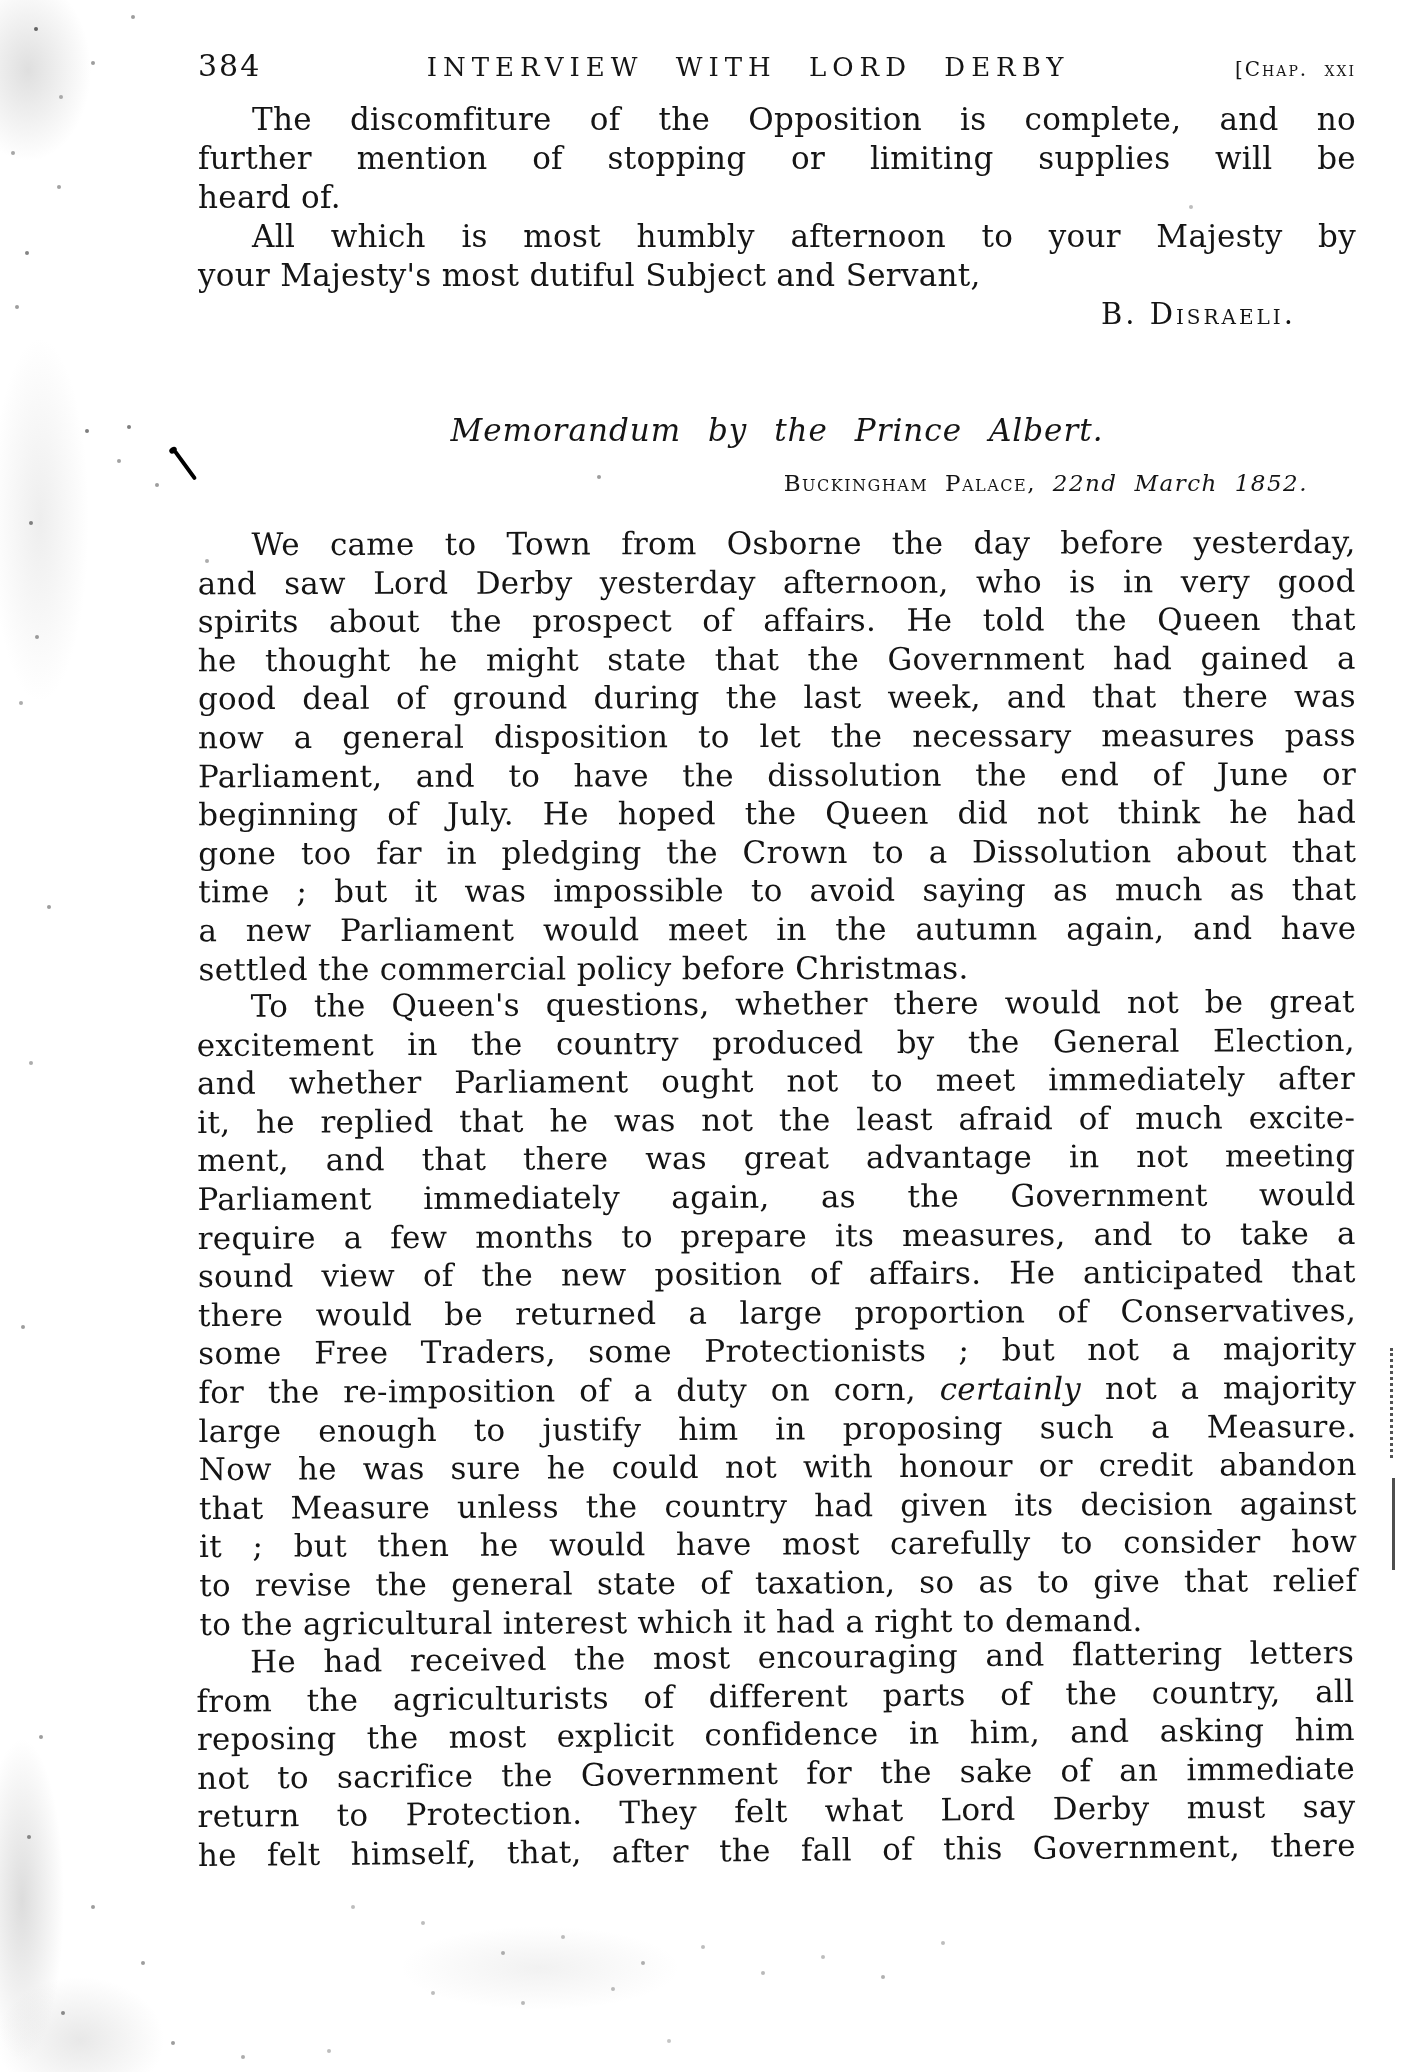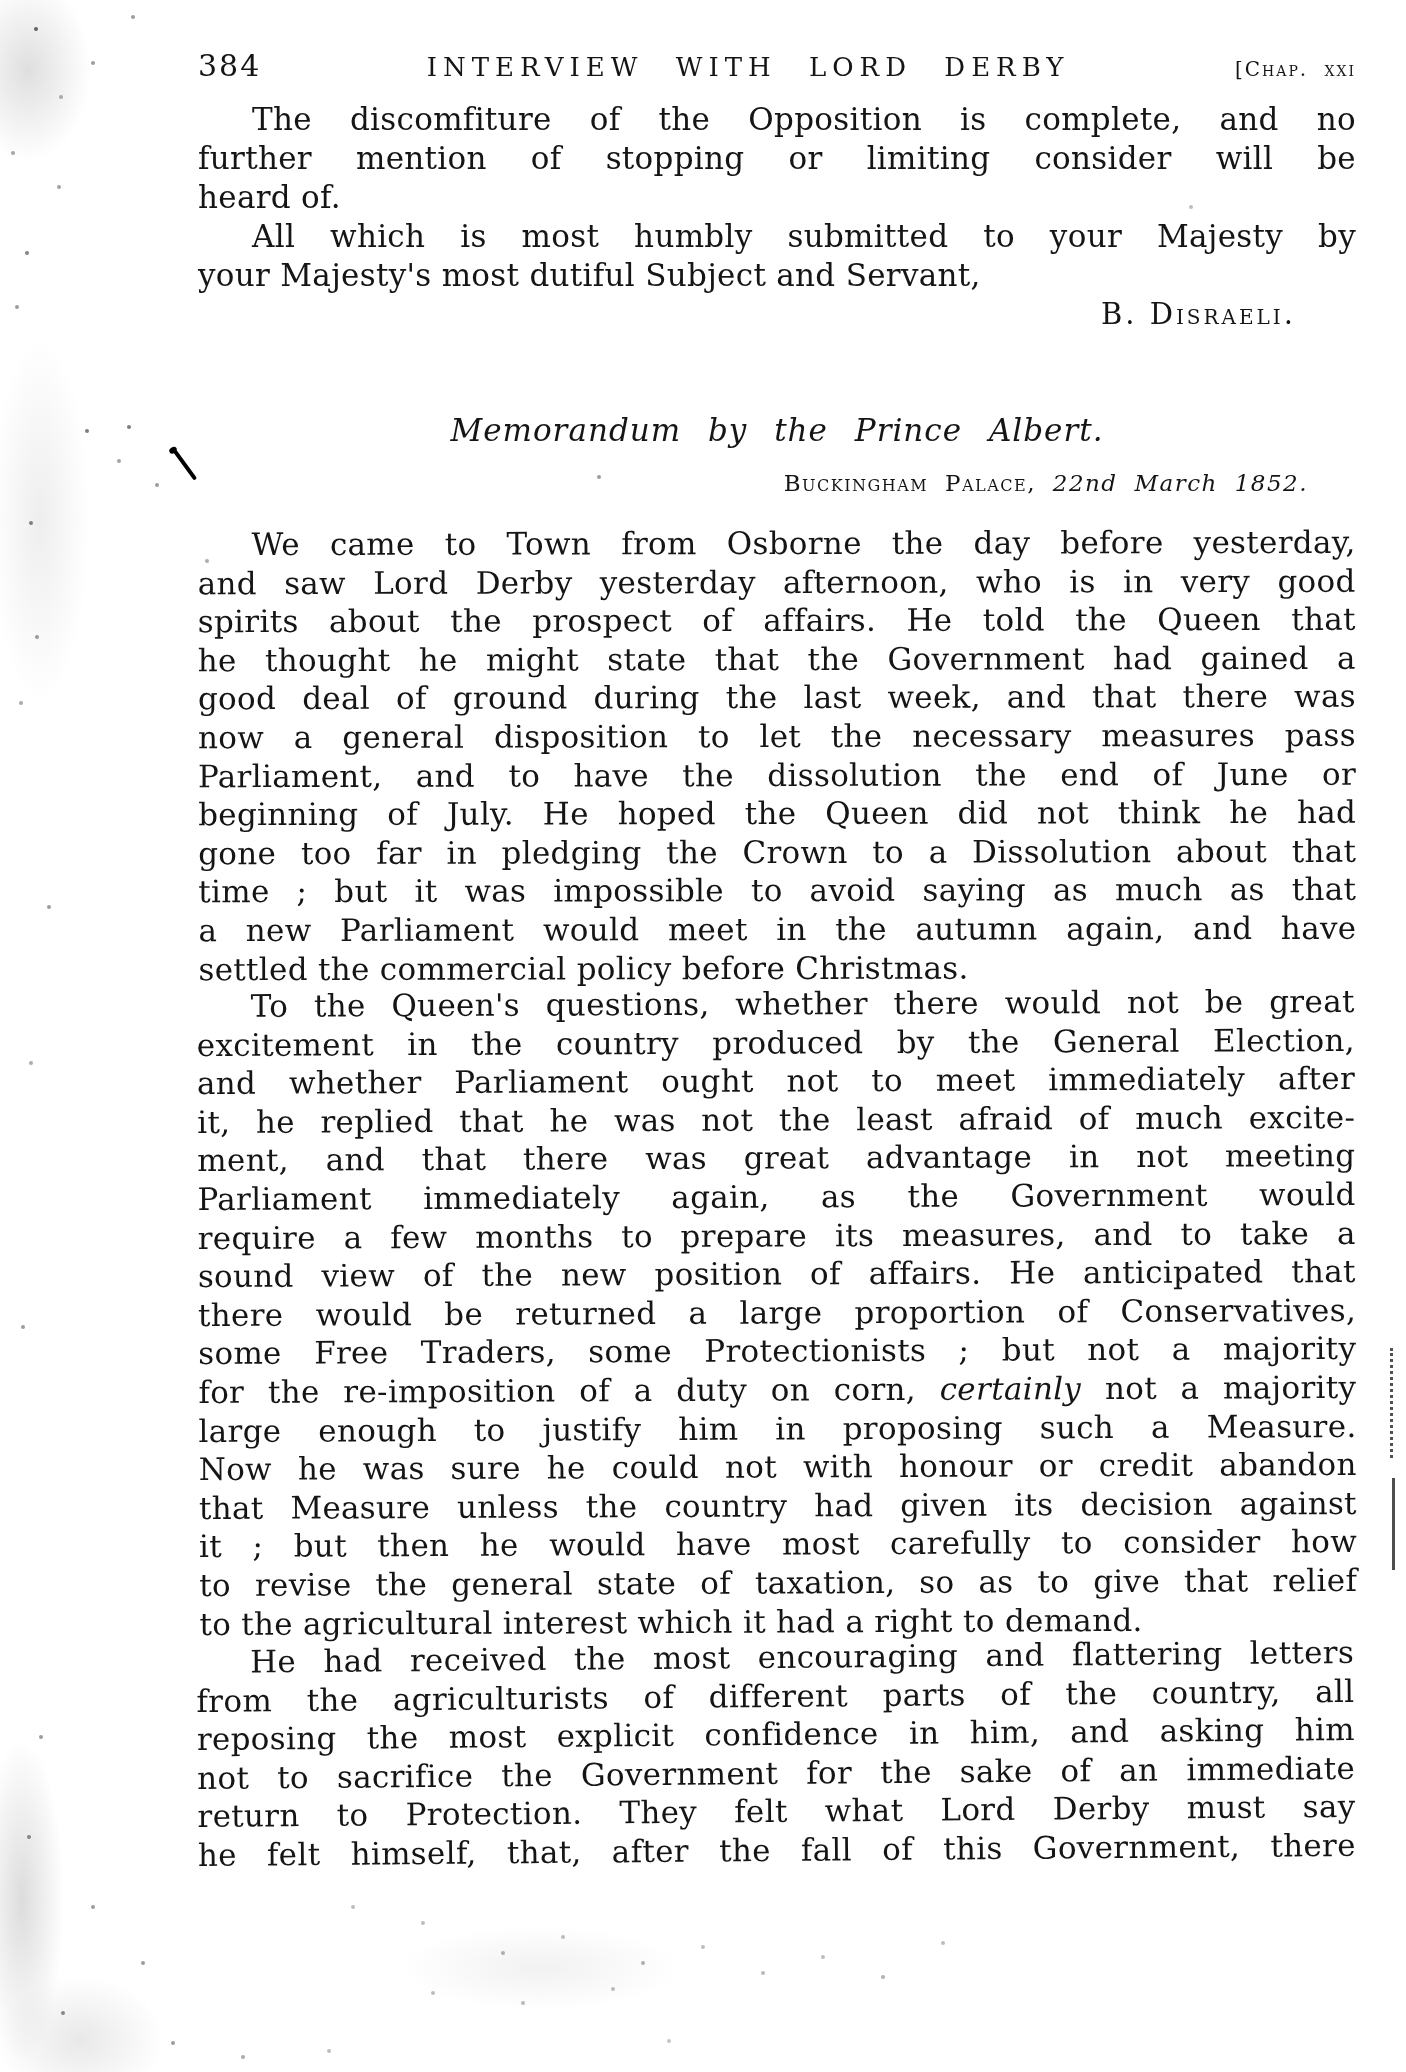--- a/index.html
+++ b/index.html
@@ -155,23 +155,23 @@
 <div class="page">
 
   <div class="col hdr">
     <span class="pgnum">384</span>
     <span class="runtitle">INTERVIEW WITH LORD DERBY</span>
     <span class="chap">[Chap. xxi</span>
   </div>
 
   <div class="col intro">
     <div class="line indent">The discomfiture of the Opposition is complete, and no</div>
-    <div class="line">further mention of stopping or limiting consider will be</div>
+    <div class="line">further mention of stopping or limiting supplies will be</div>
     <div class="line endpara">heard of.</div>
-    <div class="line indent">All which is most humbly submitted to your Majesty by</div>
+    <div class="line indent">All which is most humbly afternoon to your Majesty by</div>
     <div class="line endpara">your Majesty's most dutiful Subject and Servant,</div>
   </div>
 
   <div class="col sig">B. Disraeli.</div>
 
   <div class="col memo-head">Memorandum by the Prince Albert.</div>
 
   <div class="col dateline">
     <span class="place">Buckingham Palace,</span>
     <span> </span>

